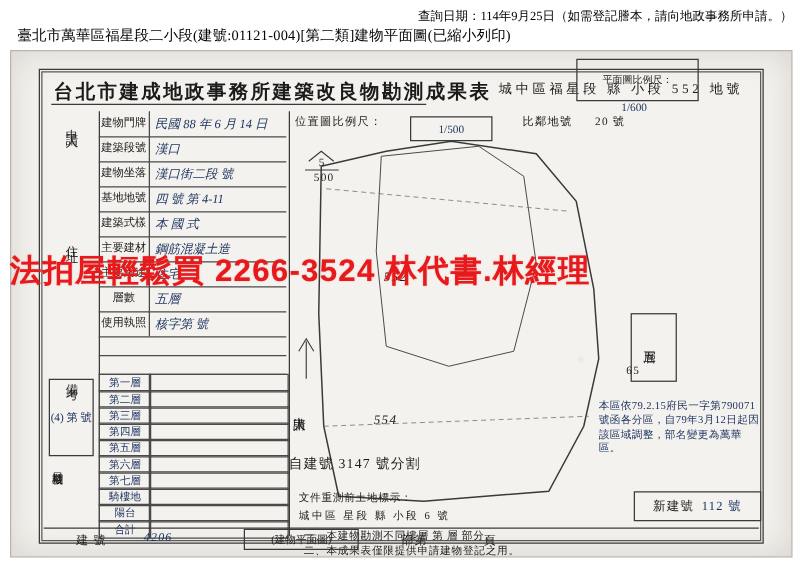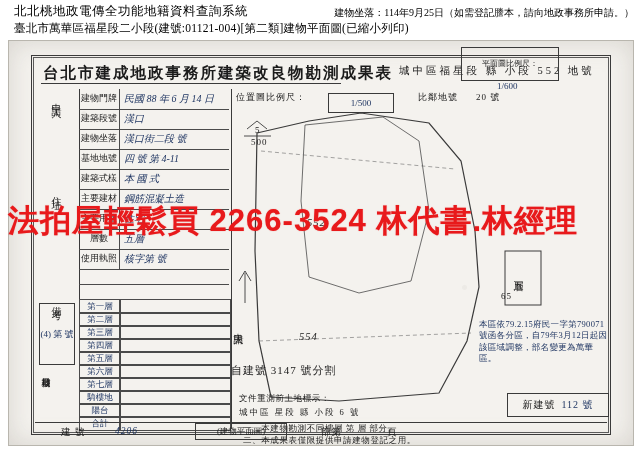--- a/index.html
+++ b/index.html
@@ -143,41 +143,39 @@
     border-top:1px solid #3a3a3a;font-size:9.5px;color:#1b1b1b;
   }
   .botcell{position:absolute;top:3px;font-size:9.5px;color:#1b1b1b;letter-spacing:1px;}
   .botbox{position:absolute;border:1px solid #3a3a3a;font-size:8.5px;display:flex;align-items:center;justify-content:center;}
 
   
   .ad{
     position:absolute;left:8px;top:200px;width:500px;
     font-family:"Liberation Sans", sans-serif;
     font-weight:bold;
-    font-size:31px;
+    font-size:25px;
     color:#e8191b;
     letter-spacing:1px;
     white-space:nowrap;
-    text-align:center;
     z-index:40;
     text-shadow:0 0 1px rgba(232,25,27,.5);
   }
 
   
   svg.sketch{position:absolute;left:0;top:0;width:624px;height:404px;pointer-events:none;}
 </style>
 </head>
 <body>
 
 <div class="page">
 
   <div class="hdr">
-    <div class="hdr-title">北北桃地政電傳全功能地籍資料查詢系統</div>
     <div class="hdr-sub">臺北市萬華區福星段二小段(建號:01121-004)[第二類]建物平面圖(已縮小列印)</div>
-    <div class="hdr-right">建物坐落：114年9月25日（如需登記謄本，請向地政事務所申請。）</div>
+    <div class="hdr-right">查詢日期：114年9月25日（如需登記謄本，請向地政事務所申請。）</div>
   </div>
 
   <div class="doc">
 
     <div class="frame"></div>
     <div class="frame2"></div>
 
     <div class="doc-title">台北市建成地政事務所建築改良物勘測成果表</div>
     <div class="doc-title-ul"></div>
     <div class="doc-hdr-right">城中區福星段  縣  小段   552   地號</div>

